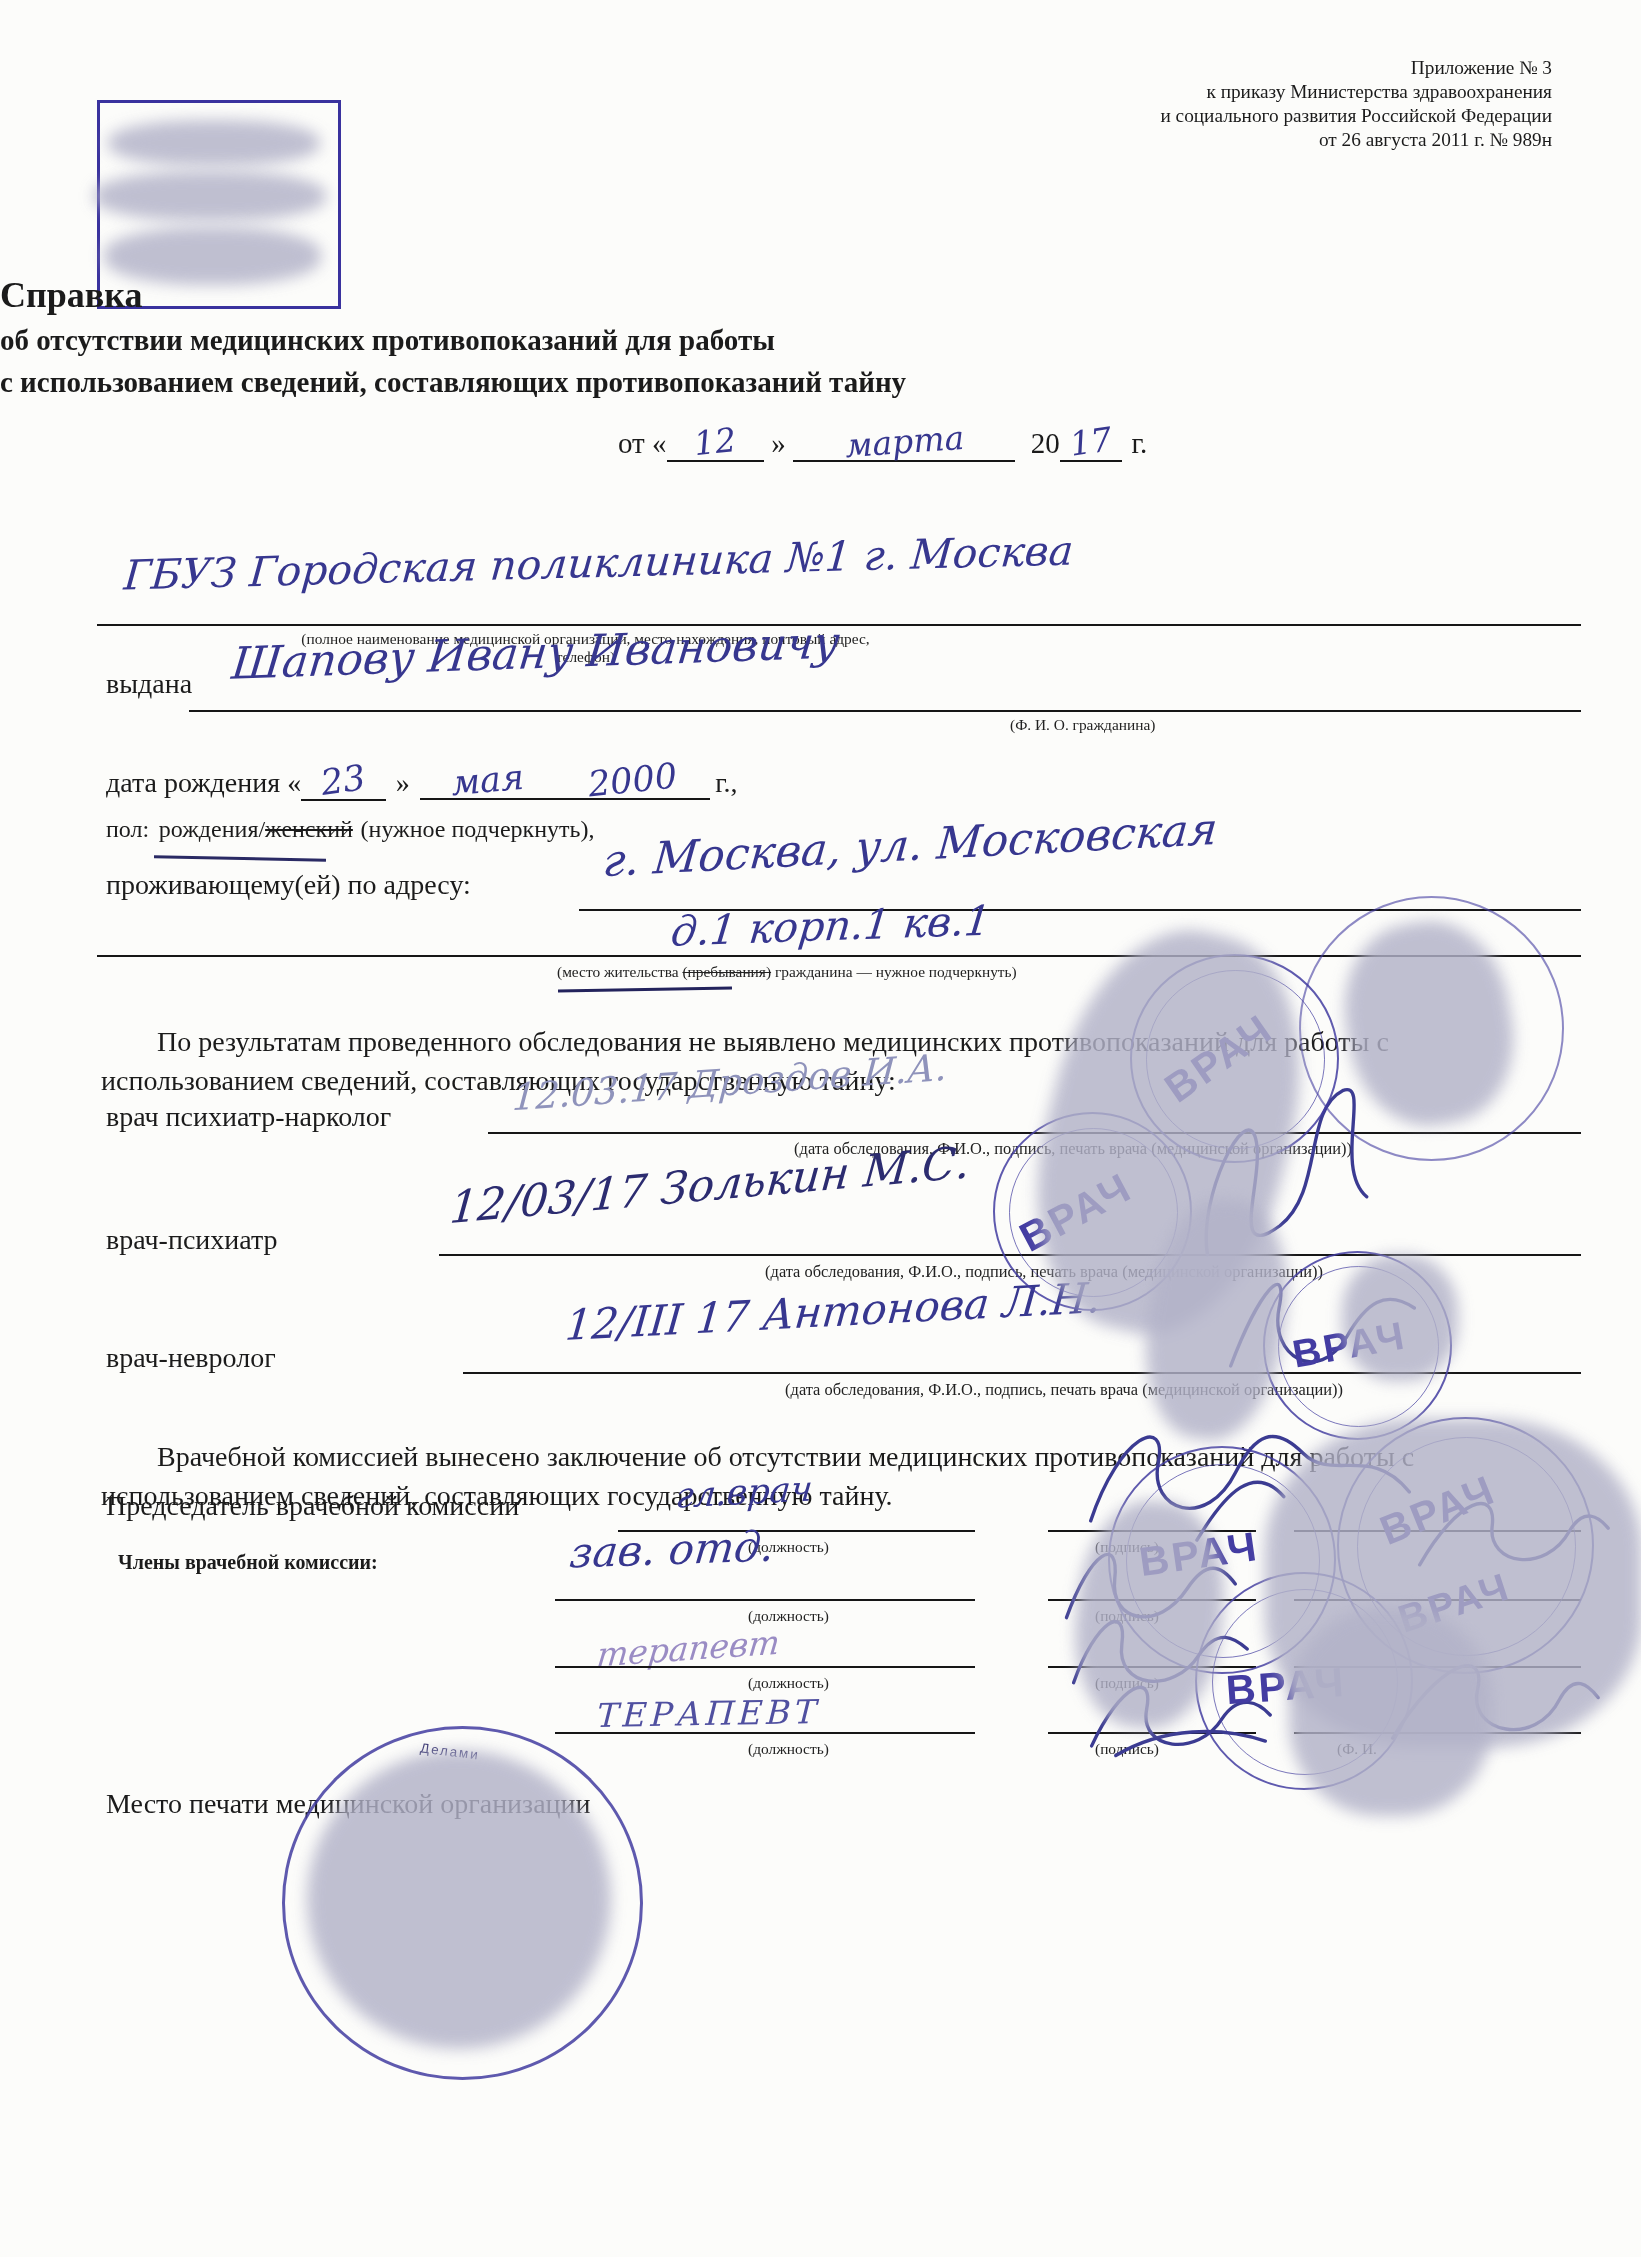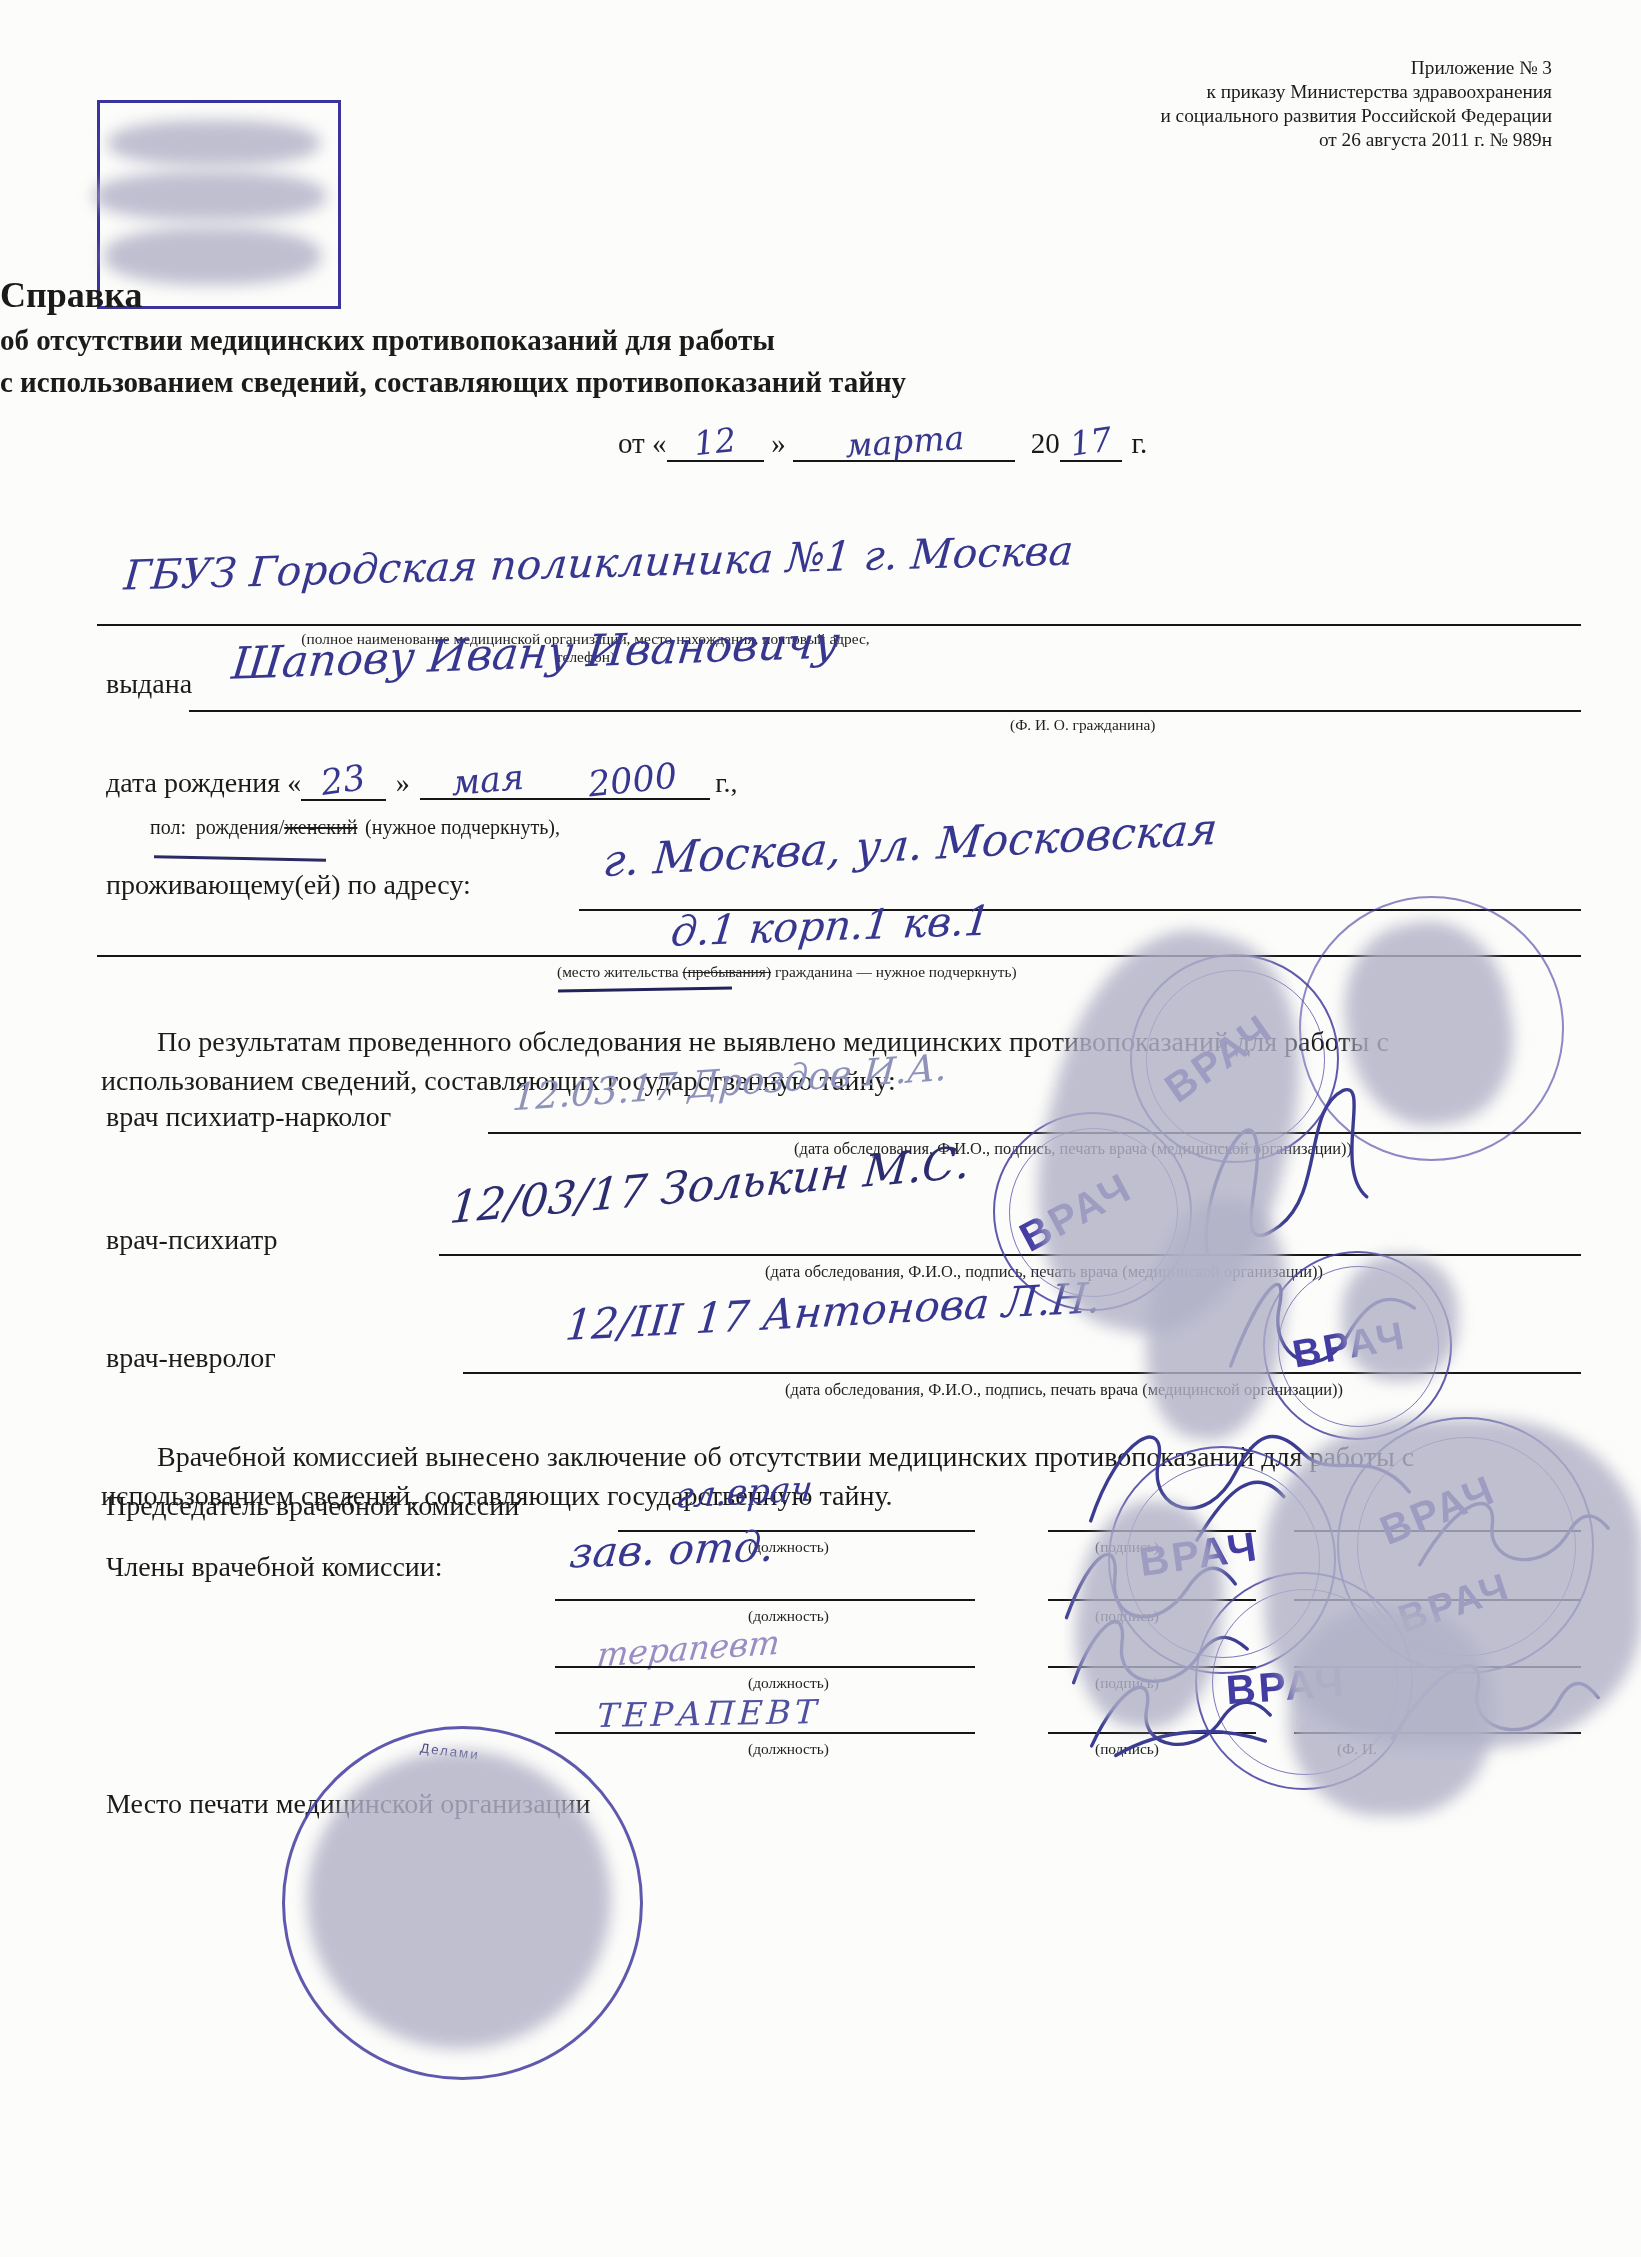--- a/index.html
+++ b/index.html
@@ -68,21 +68,21 @@
     <span>дата рождения «</span>
     <span class="uline" style="width:85px;"><span class="hw" style="font-size:35px;display:inline-block;transform:rotate(-8deg);">23</span></span>
     <span style="margin:0 9.7px;">»</span>
     <span class="uline" style="width:290px;display:inline-flex;justify-content:space-around;">
       <span class="hw" style="font-size:35px;display:inline-block;transform:rotate(-5deg);">мая</span>
       <span class="hw" style="font-size:35px;display:inline-block;transform:rotate(-6deg);">2000</span>
     </span>
     <span style="margin-left:5.8px;">г.,</span>
   </div>
 
-  <div class="abs row print" style="left:106px;top:816px;font-size:20px;margin-left:44px;">
+  <div class="abs row print" style="left:106px;top:816px;font-size:24px;">
     <span style="margin-right:9.7px;">пол:</span>
     <span>рождения</span>
     <span>/</span>
     <span class="strike">женский</span>
     <span style="margin-left:7.7px;">(нужное подчеркнуть),</span>
   </div>
   <div class="abs" style="left:154px;top:857px;width:172px;height:2.9px;background:#2a2a64;transform:rotate(1.2deg);"></div>
 
   <div class="abs print" style="left:106px;top:869px;font-size:28px;">проживающему(ей) по адресу:</div>
   <div class="abs hw" style="left:603px;top:823px;font-size:44px;transform:rotate(-3deg) skewX(-8deg);">г. Москва, ул. Московская</div>
@@ -116,21 +116,21 @@
   <div class="abs print" style="left:101px;top:1437px;width:1410px;font-size:28px;line-height:39px;text-indent:56px;">Врачебной комиссией вынесено заключение об отсутствии медицинских противопоказаний для работы с использованием сведений, составляющих государственную тайну.</div>
 
   <div class="abs print" style="left:106px;top:1490px;font-size:28px;">Председатель врачебной комиссии</div>
   <div class="abs hw" style="left:676px;top:1475px;font-size:35px;transform:rotate(-3deg) skewX(-8deg);">гл.врач</div>
   <div class="abs rule" style="left:618px;width:357px;top:1530px;"></div>
   <div class="abs rule" style="left:1048px;width:208px;top:1530px;"></div>
   <div class="abs rule" style="left:1294px;right:60px;top:1530px;"></div>
   <div class="abs cap" style="left:732px;top:1538px;">(должность)</div>
   <div class="abs cap" style="left:1079px;top:1538px;">(подпись)</div>
 
-  <div class="abs print" style="left:106px;top:1551px;font-size:28px;">Члены врачебной комиссии:</div>
+  <div class="abs print" style="left:118px;top:1551px;font-size:20px;font-weight:bold;">Члены врачебной комиссии:</div>
 
   <div class="abs hw" style="left:570px;top:1529px;font-size:42px;transform:rotate(-2deg) skewX(-8deg);">зав. отд.</div>
   <div class="abs rule" style="left:555px;width:420px;top:1599px;"></div>
   <div class="abs rule" style="left:1048px;width:208px;top:1599px;"></div>
   <div class="abs rule" style="left:1294px;right:60px;top:1599px;"></div>
   <div class="abs cap" style="left:732px;top:1607px;">(должность)</div>
   <div class="abs cap" style="left:1079px;top:1607px;">(подпись)</div>
 
   <div class="abs hw" style="left:597px;top:1632px;font-size:33px;color:#9a8cc4;transform:rotate(-4deg) skewX(-10deg);">терапевт</div>
   <div class="abs rule" style="left:555px;width:420px;top:1666px;"></div>

